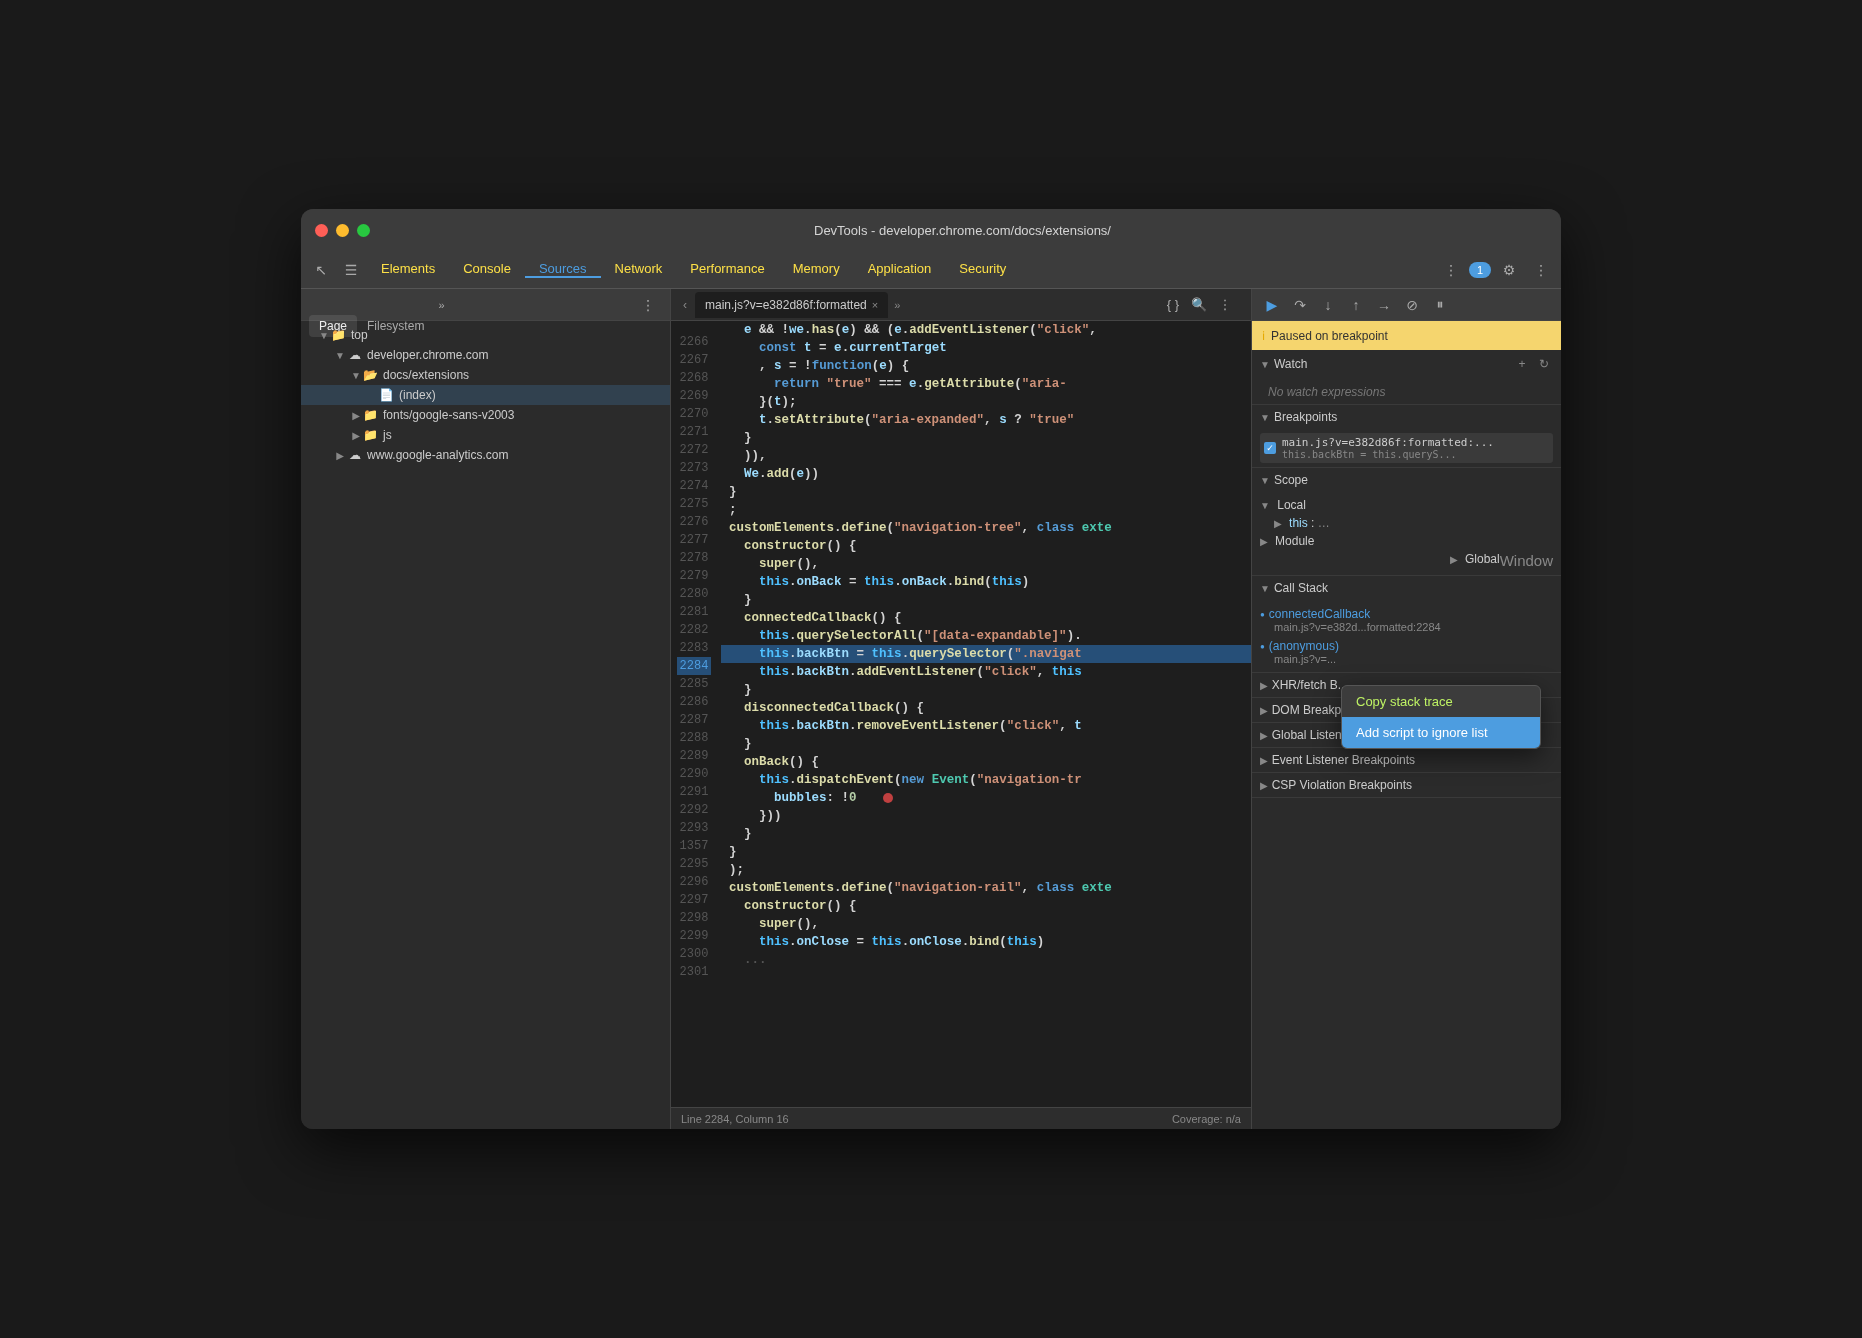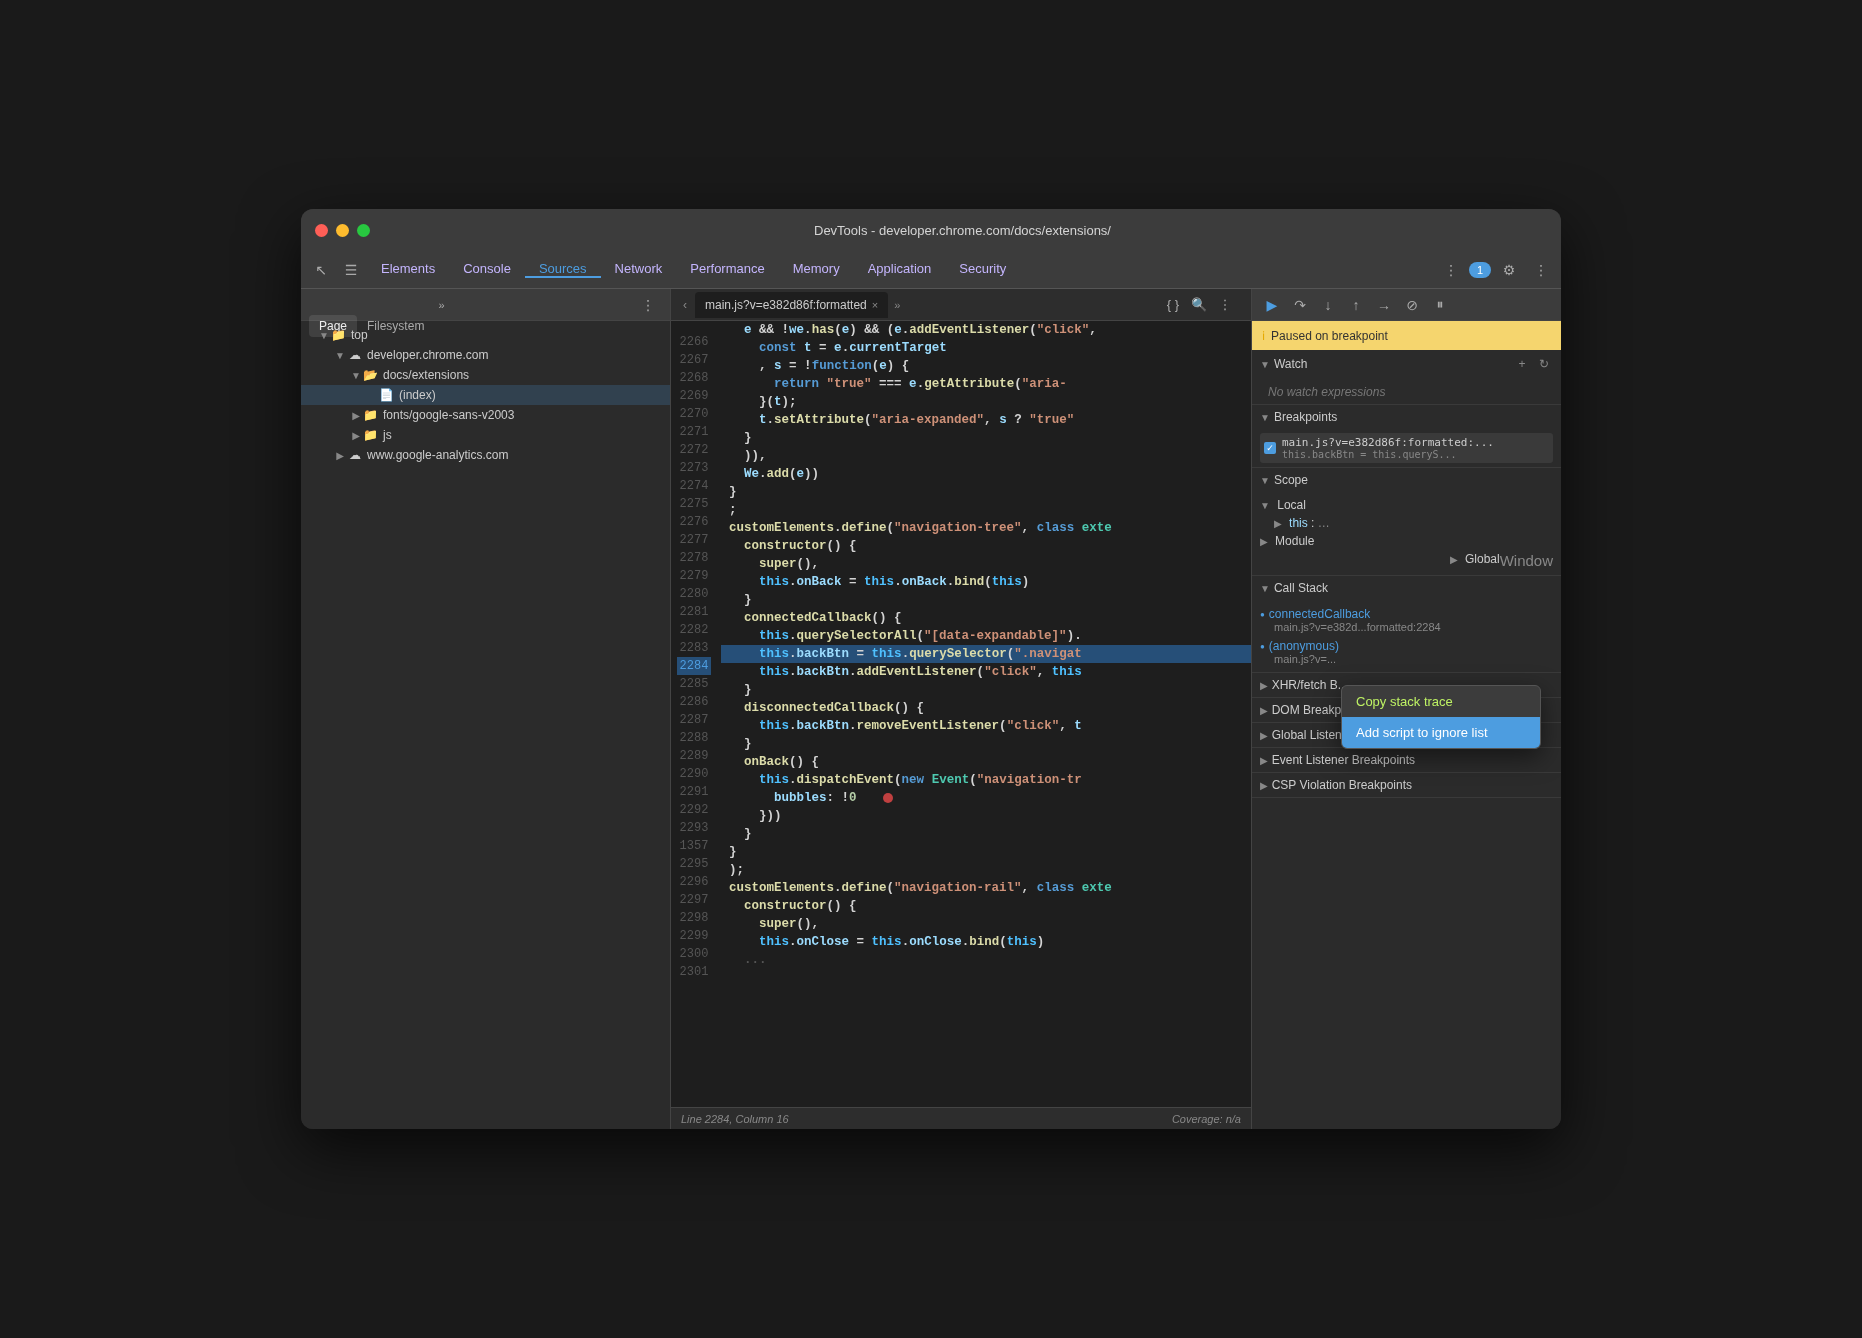--- a/index.html
+++ b/index.html
@@ -64,21 +64,21 @@
     }
     .tab-bar {
       display: flex;
       align-items: stretch;
       flex: 1;
     }
     .tab {
       padding: 0 14px;
       display: flex;
       align-items: center;
-      color: #c4b5fd;
+      color: #fde047;
       font-size: 13px;
       cursor: pointer;
       height: 100%;
       border-bottom: 2px solid transparent;
     }
     .tab.active {
       color: #4d9de0;
       border-bottom: 2px solid #4d9de0;
     }
     .toolbar-right {
@@ -258,21 +258,20 @@
     .status-bar {
       background: #2d2d2d;
       border-top: 1px solid #444;
       height: 22px;
       display: flex;
       align-items: center;
       padding: 0 10px;
       font-size: 11px;
       color: #888;
       justify-content: space-between;
-      font-style: italic;
     }
     
     .right-panel {
       width: 310px;
       background: #2b2b2b;
       border-left: 1px solid #444;
       display: flex;
       flex-direction: column;
       flex-shrink: 0;
       overflow: hidden;

